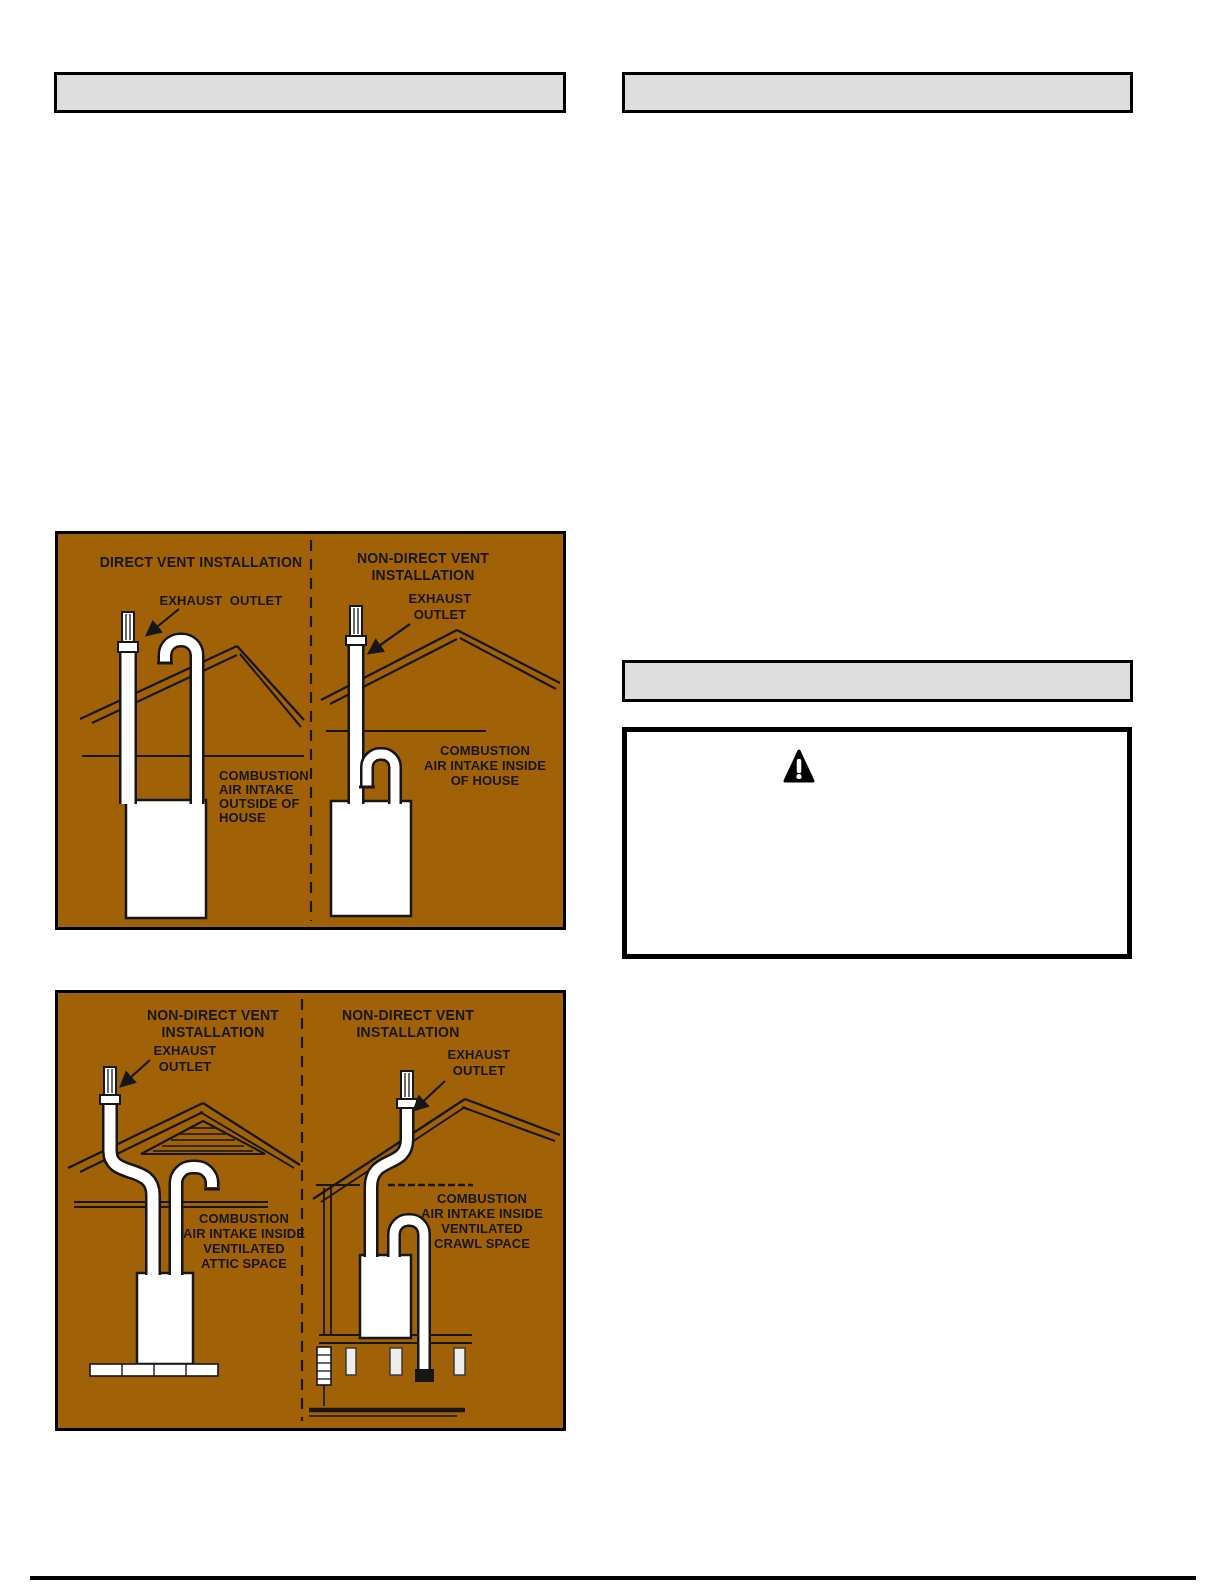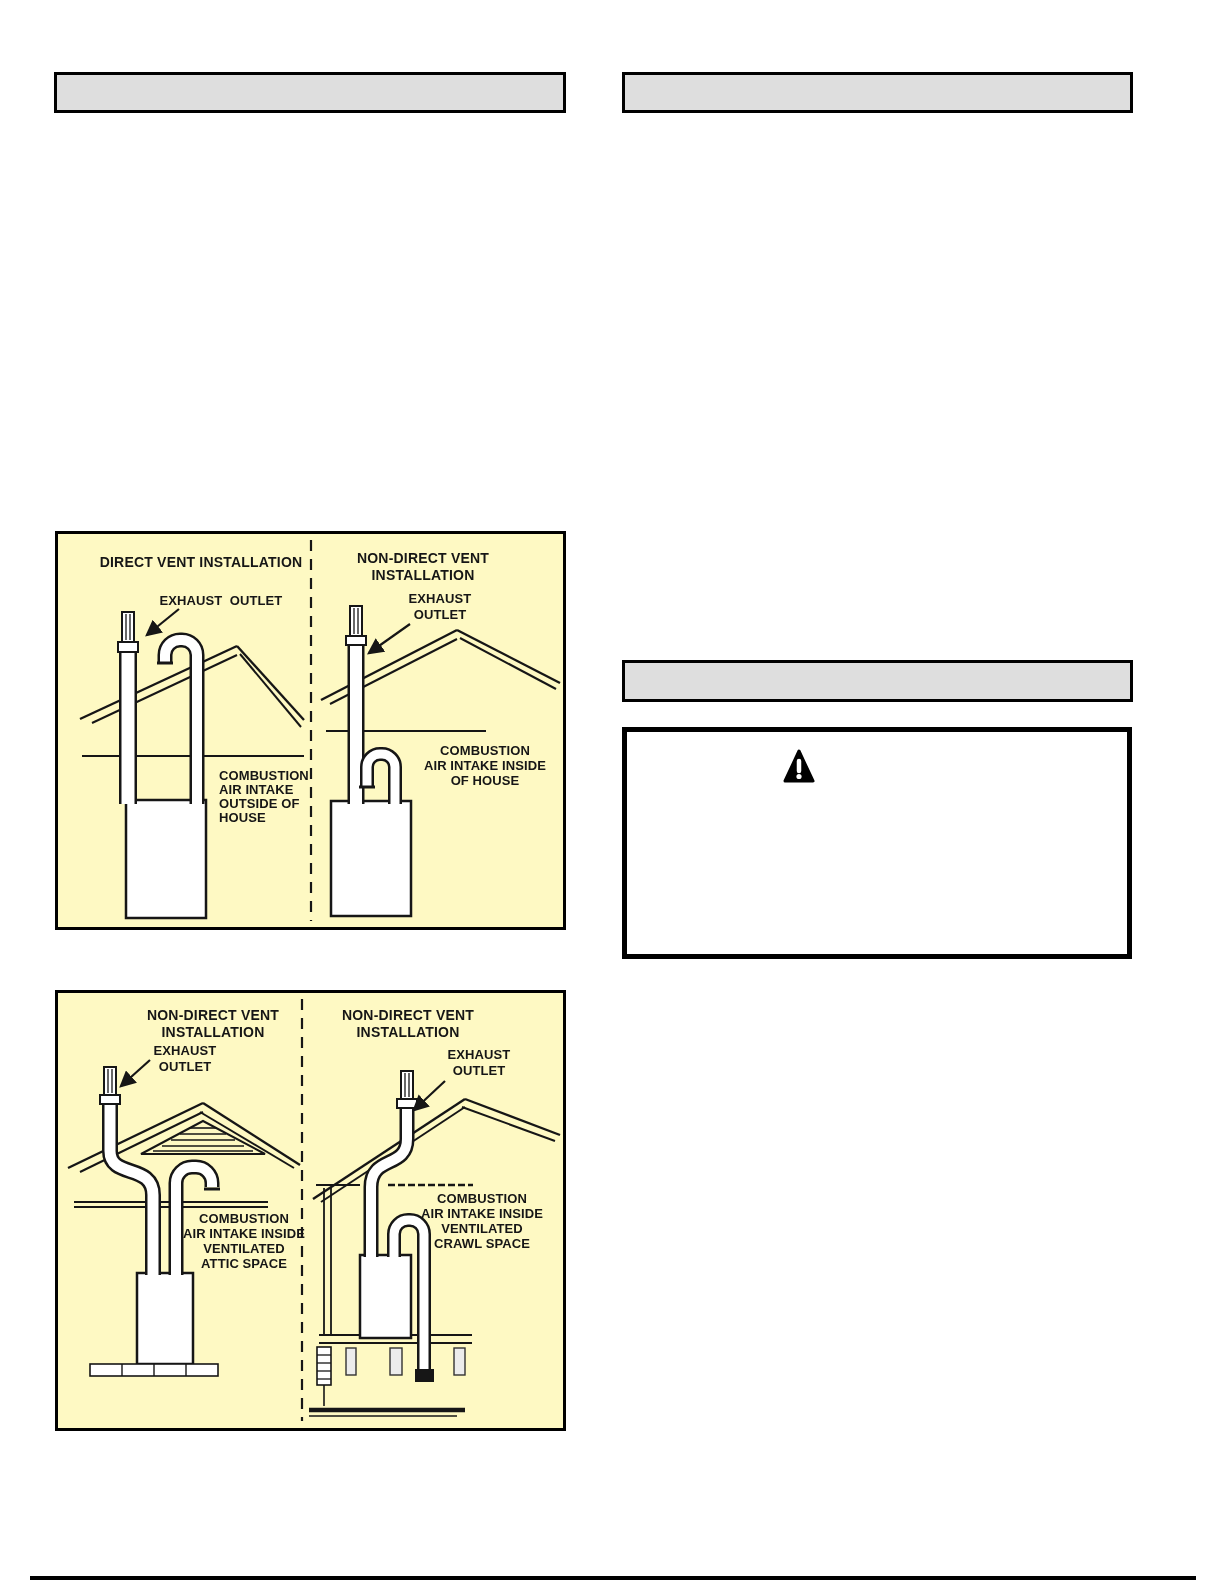--- a/index.html
+++ b/index.html
@@ -6,21 +6,21 @@
   .page {
     position:relative; width:1225px; height:1585px; background:#ffffff;
     font-family:"Liberation Sans", sans-serif; overflow:hidden;
   }
   .graybar {
     position:absolute; background:#dedede; border:3px solid #000;
     box-sizing:border-box;
   }
   .diagram {
     position:absolute; border:3px solid #000; box-sizing:border-box;
-    background:#fef9c3;
+    background:#a16207;
   }
   .warnbox {
     position:absolute; border:5px solid #000; box-sizing:border-box;
     background:#ffffff;
   }
   .warnicon { position:absolute; left:156px; top:16px; }
   .footer-rule {
     position:absolute; left:30px; top:1576px; width:1166px; height:4px;
     background:#000;
   }

